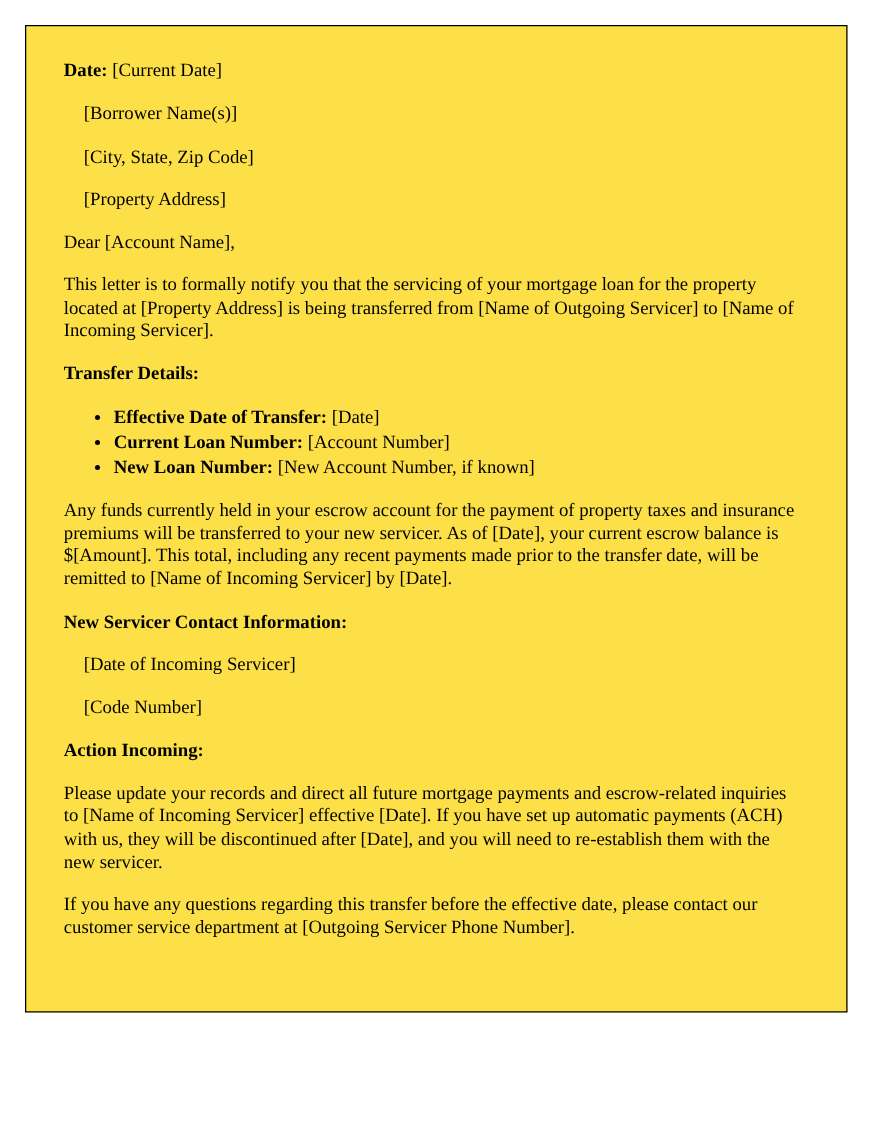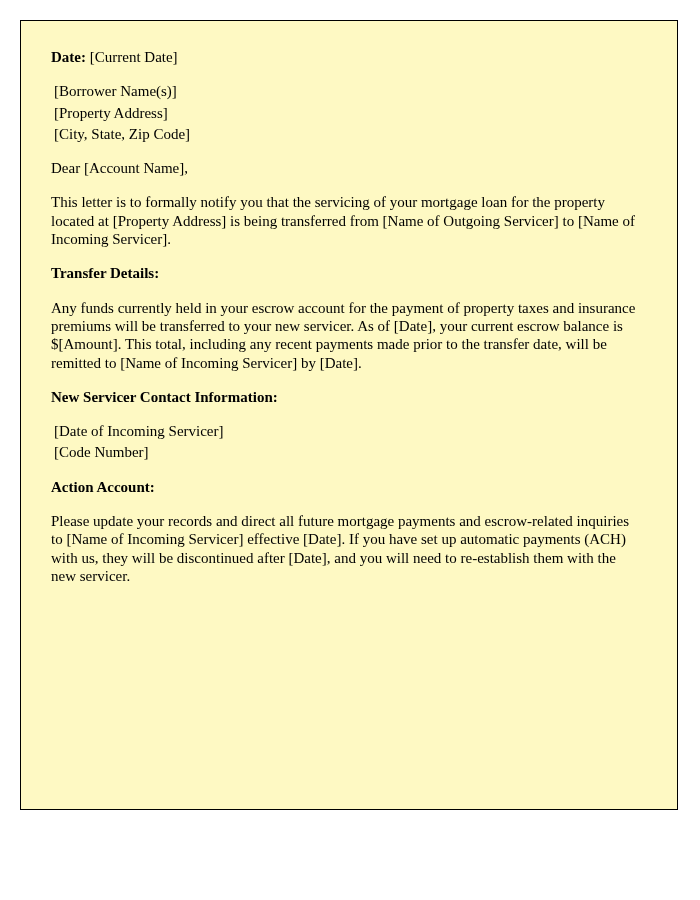--- a/index.html
+++ b/index.html
@@ -10,35 +10,35 @@
     height: 900px;
     font-family: "Liberation Serif", "DejaVu Serif", serif;
   }
   .page {
     position: absolute;
     left: 20px;
     top: 20px;
     width: 658px;
     height: 790px;
     border: 1px solid #000000;
-    background: #fef9c3;
+    background: #fde047;
     box-sizing: border-box;
     padding: 27px 38px 20px 30px;
     overflow: hidden;
   }
   .doc {
     font-size: 15px;
     line-height: 1.22;
     color: #000000;
   }
   .block {
     margin: 0 0 16px 0;
   }
   .line {
-    margin: 3px;
+    margin: 16px;
   }
   b, .bold, strong {
     font-weight: bold;
   }
   ul.details-list {
     margin: 0 0 16px 0;
     padding-left: 40px;
     list-style-type: disc;
   }
   ul.details-list li {
@@ -48,41 +48,47 @@
 </head>
 <body>
 
 <div class="page">
   <div class="doc">
 
     <p class="block"><strong>Date:</strong> <span>[Current Date]</span></p>
 
     <div class="block">
       <div class="line">[Borrower Name(s)]</div>
+      <div class="line">[City, State, Zip Code]</div>
       <div class="line">[Property Address]</div>
-      <div class="line">[City, State, Zip Code]</div>
     </div>
 
 
     <p class="block">Dear [Account Name],</p>
 
     <p class="block">This letter is to formally notify you that the servicing of your mortgage loan for the property located at [Property Address] is being transferred from [Name of Outgoing Servicer] to [Name of Incoming Servicer].</p>
 
     <p class="block bold">Transfer Details:</p>
 
+    <ul class="details-list">
+      <li><strong>Effective Date of Transfer:</strong> <span>[Date]</span></li>
+      <li><strong>Current Loan Number:</strong> <span>[Account Number]</span></li>
+      <li><strong>New Loan Number:</strong> <span>[New Account Number, if known]</span></li>
+    </ul>
 
 
     <p class="block">Any funds currently held in your escrow account for the payment of property taxes and insurance premiums will be transferred to your new servicer. As of [Date], your current escrow balance is $[Amount]. This total, including any recent payments made prior to the transfer date, will be remitted to [Name of Incoming Servicer] by [Date].</p>
 
     <p class="block bold">New Servicer Contact Information:</p>
 
     <div class="block">
       <div class="line">[Date of Incoming Servicer]</div>
       <div class="line">[Code Number]</div>
     </div>
 
-    <p class="block bold">Action Account:</p>
+    <p class="block bold">Action Incoming:</p>
 
     <p class="block">Please update your records and direct all future mortgage payments and escrow-related inquiries to [Name of Incoming Servicer] effective [Date]. If you have set up automatic payments (ACH) with us, they will be discontinued after [Date], and you will need to re-establish them with the new servicer.</p>
 
+    <p class="block">If you have any questions regarding this transfer before the effective date, please contact our customer service department at [Outgoing Servicer Phone Number].</p>
 
   </div>
 </div>
 
 </body></html>

